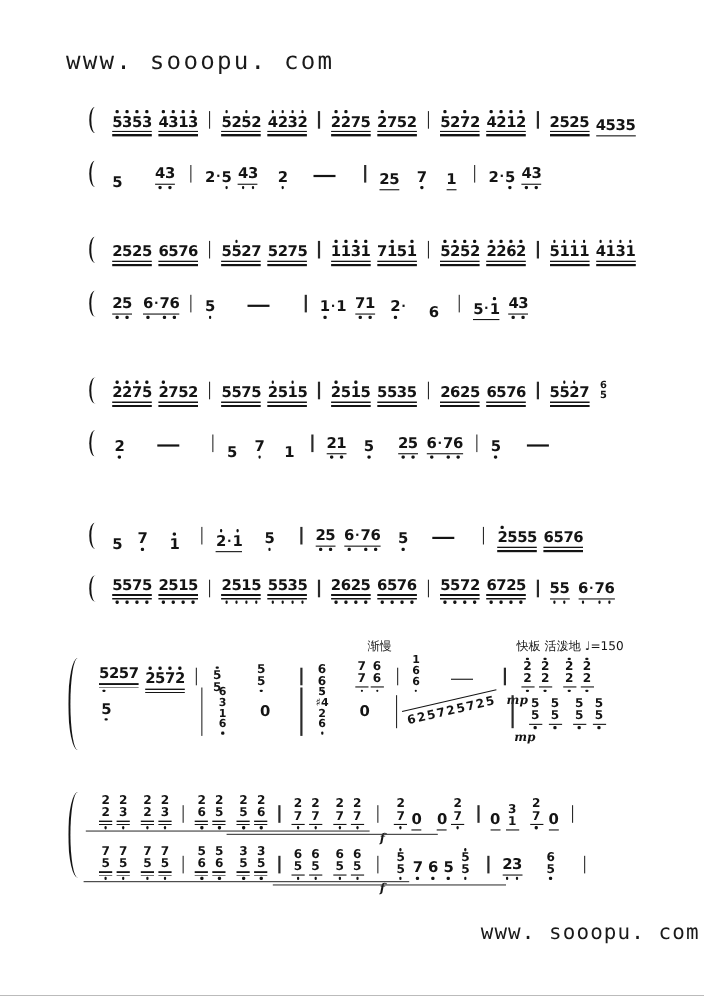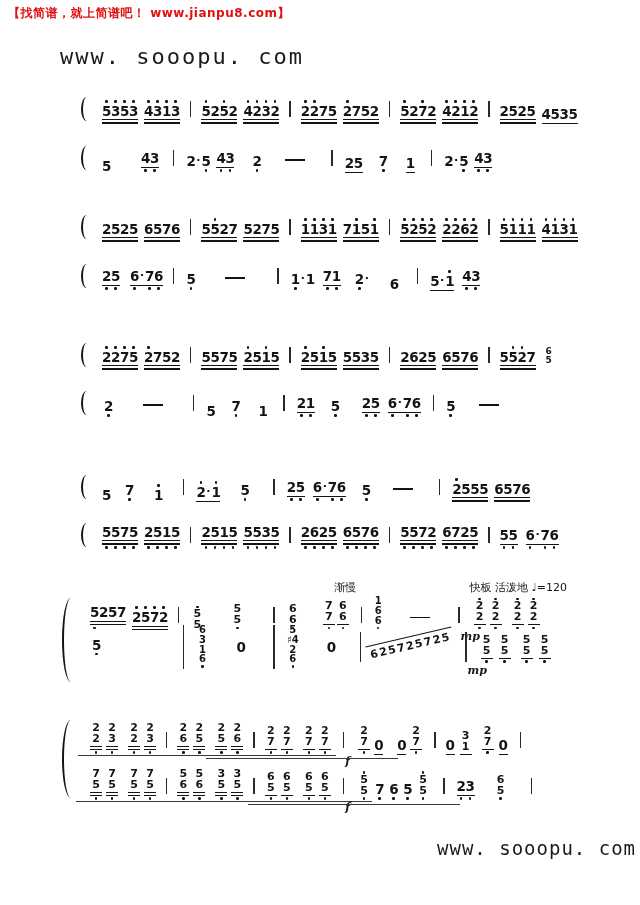--- a/index.html
+++ b/index.html
@@ -36,21 +36,20 @@
   .gl span{position:absolute;left:2px;bottom:3px;transform:rotate(-13deg);transform-origin:left bottom;
            font:bold 11px "DejaVu Sans",sans-serif;letter-spacing:1.5px;border-top:1.2px solid #141414;padding:2px 3px 0 3px;white-space:nowrap;}
   .dyn{position:absolute;left:-13px;bottom:-13px;font:italic bold 11px "DejaVu Serif",serif;}
   .ann{position:absolute;top:-16px;left:0;font:11px "DejaVu Sans",sans-serif;white-space:nowrap;}
   .xline{position:absolute;height:1.2px;background:#3a3a3a;}
 </style>
 </head>
 <body>
 
 <div id="page">
-  <div class="banner">【找简谱，就上简谱吧！ www.jianpu8.com】</div>
   <div class="wm-top">www. sooopu. com</div>
   <div id="score">
       <div>
         <div class="row" style="left: 76px; top: 97px;">
           <div class="brk" style="margin-left: 5px;"></div>
           <div class="cell g" style="margin-left: 12px;">
             <div class="odr">
               <div class="odc">
                 <div class="dot"></div>
               </div>
@@ -1407,21 +1406,21 @@
             </div>
             <div class="sd">2</div>
             <div class="sd">2</div>
             <div class="bm1"></div>
             <div class="odr">
               <div class="odc">
                 <div class="dot"></div>
               </div>
             </div>
             <div class="dyn">mp</div>
-            <div class="ann" style="left: -4px;">快板 活泼地 ♩=120</div>
+            <div class="ann" style="left: -4px;">快板 活泼地 ♩=150</div>
           </div>
           <div class="cell stk" style="margin-left: 4px;">
             <div class="odr">
               <div class="odc">
                 <div class="dot"></div>
               </div>
             </div>
             <div class="sd">2</div>
             <div class="sd">2</div>
             <div class="bm1"></div>

